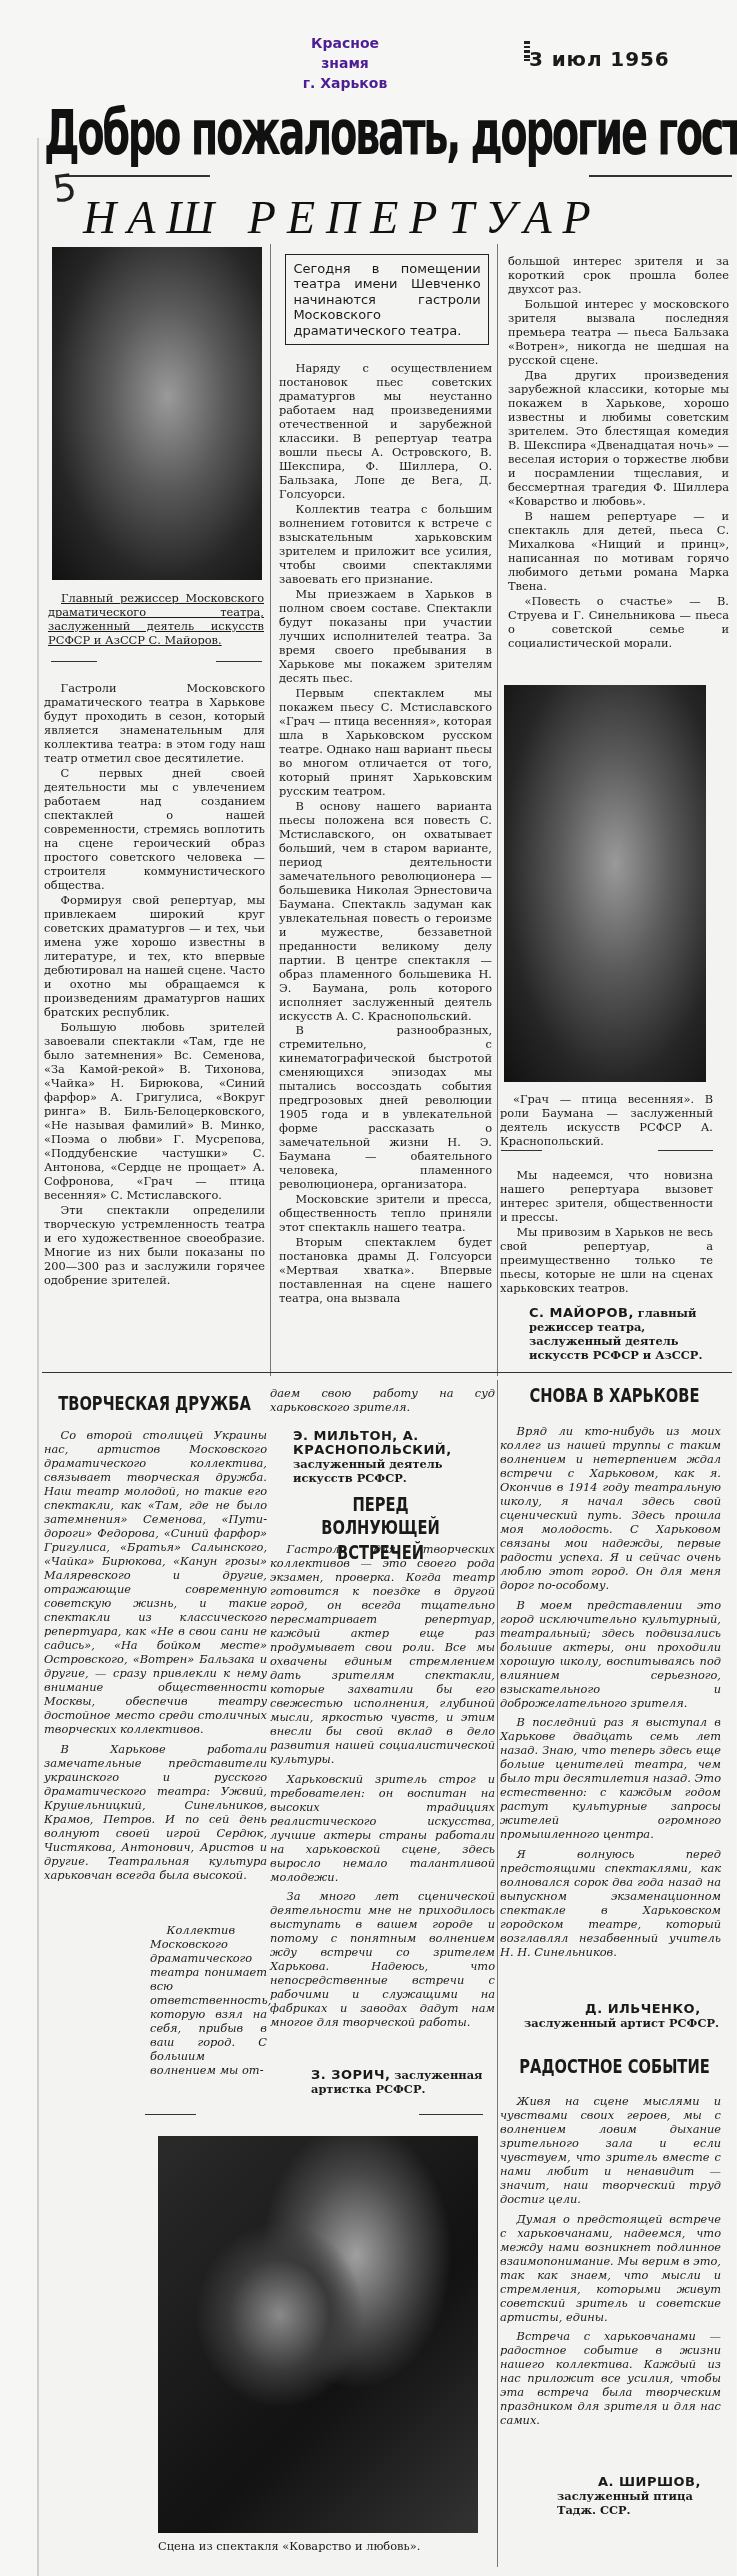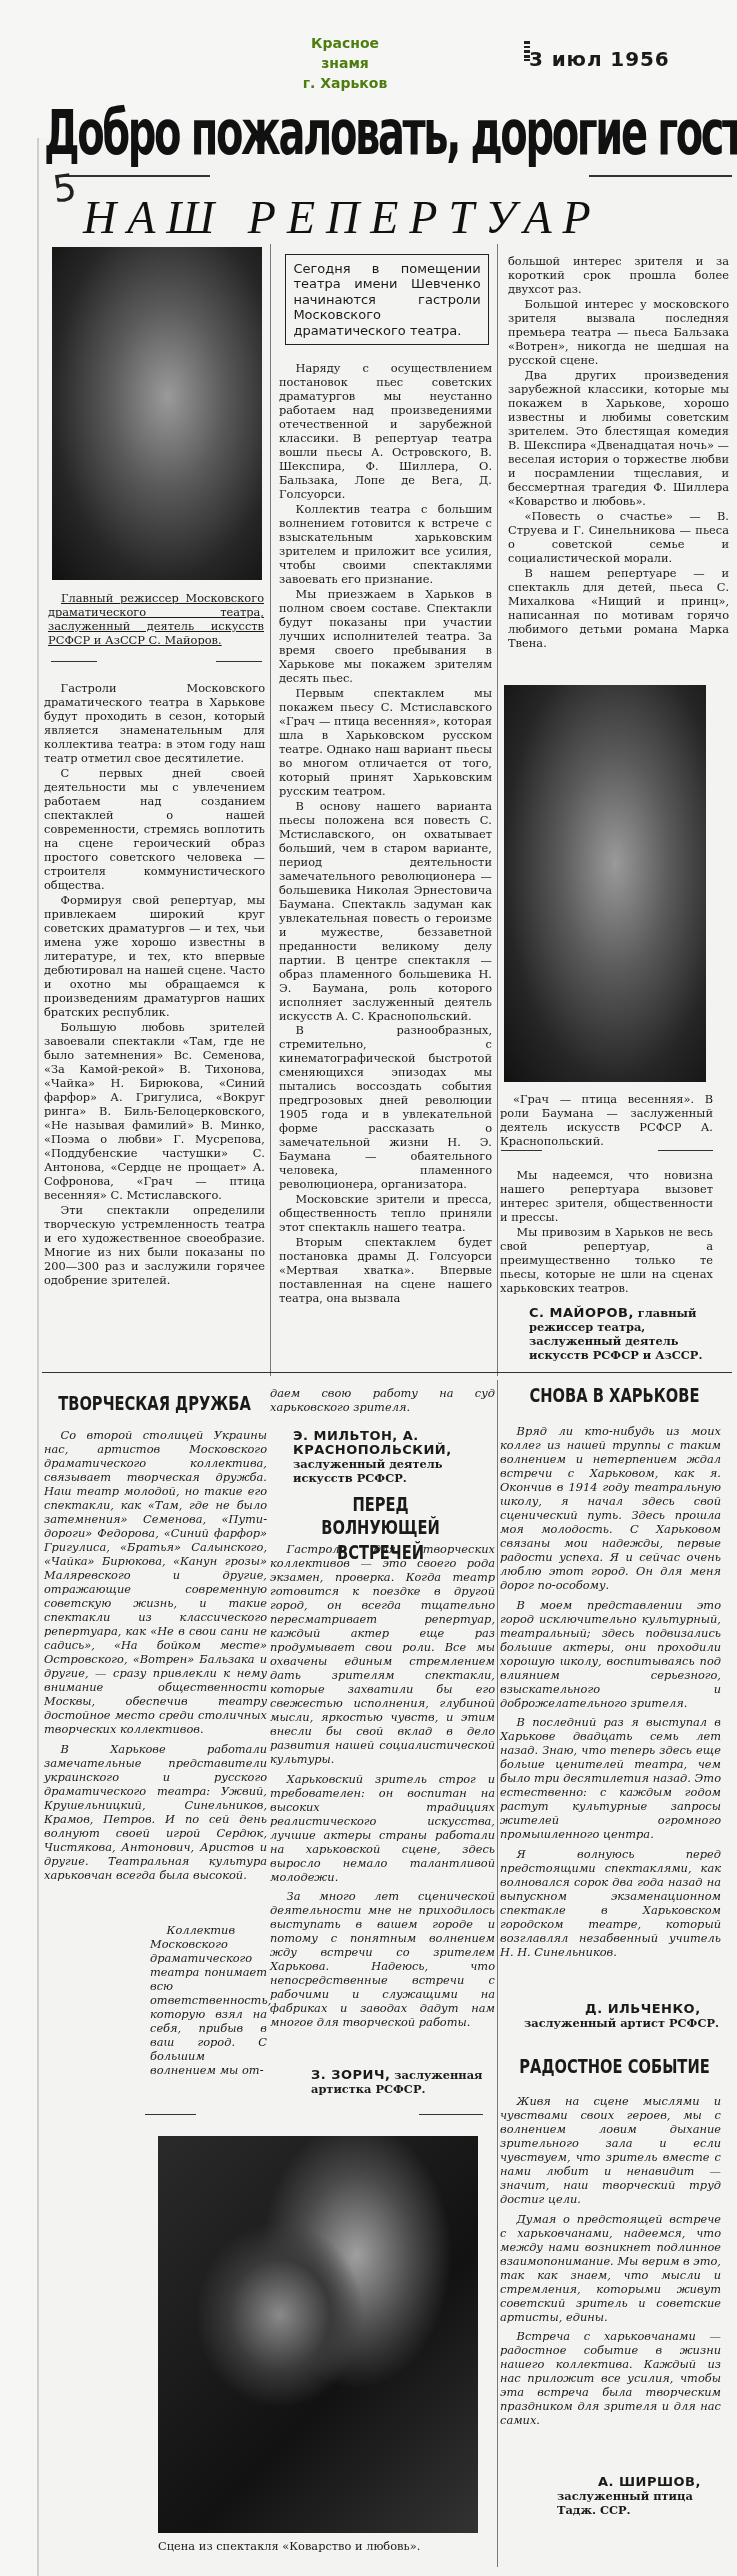--- a/index.html
+++ b/index.html
@@ -4,21 +4,21 @@
 <style>
   * { box-sizing: border-box; margin: 0; padding: 0; }
   html, body { width: 738px; height: 2576px; background: #f6f6f4; overflow: hidden; }
   body { position: relative; font-family: "DejaVu Serif", serif; color: #1a1a1a; }
   .clip {
     position: absolute; left: 37px; top: 138px; width: 699px; height: 2438px;
     background: #f3f3f1;
     border-left: 2.8px solid #cfcfcb;
   }
   .abs { position: absolute; }
-  .pubname { left: 285px; top: 33px; width: 120px; text-align: center; font-family: "DejaVu Sans", sans-serif; font-weight: bold; font-size: 14px; line-height: 20px; color: #4d7c0f; }
+  .pubname { left: 285px; top: 33px; width: 120px; text-align: center; font-family: "DejaVu Sans", sans-serif; font-weight: bold; font-size: 14px; line-height: 20px; color: #4c1d95; }
   .date { left: 529px; top: 39px; font-family: "DejaVu Sans", sans-serif; font-weight: bold; font-size: 20px; letter-spacing: 0.9px; margin-top: 8px; }
   .date-bar { left: 524px; top: 41px; width: 6.4px; height: 20px; background: repeating-linear-gradient(#222 0 2.8px, transparent 2.8px 4.6px); }
   .headline { left: 44px; top: 97px; width: 690px; font-family: "DejaVu Sans", sans-serif; font-weight: bold; font-size: 40px; letter-spacing: -2.4px; transform: scaleY(1.55); transform-origin: top left; white-space: nowrap; color: #111; }
   .rule { height: 1.8px; background: #333; }
   .repertoire { left: 83px; top: 191px; font-family: "Liberation Serif", serif; font-style: italic; font-size: 46px; letter-spacing: 11px; color: #111; }
   .handmark { left: 53px; top: 167px; font-family: "DejaVu Sans", sans-serif; font-size: 37px; color: #222; transform: rotate(-8deg); }
   .photo { background: radial-gradient(ellipse at 55% 45%, #9a9a9a 0%, #5a5a5a 35%, #262626 70%, #111 100%); }
   .photo-scene { background:
       radial-gradient(ellipse at 38% 45%, #8a8a8a 0%, #3a3a3a 18%, transparent 30%),
       radial-gradient(ellipse at 62% 30%, #a0a0a0 0%, #4a4a4a 20%, transparent 34%),
@@ -78,22 +78,22 @@
   <p>Московские зрители и пресса, общественность тепло приняли этот спектакль нашего театра.</p>
   <p>Вторым спектаклем будет постановка драмы Д. Голсуорси «Мертвая хватка». Впервые поставленная на сцене нашего театра, она вызвала</p>
 </div>
 
 <div class="abs vline" style="left:497px;top:244px;height:1132px;"></div>
 
 <div class="abs text" style="left:508px;top:254px;width:221px;">
   <p style="text-indent:0">большой интерес зрителя и за короткий срок прошла более двухсот раз.</p>
   <p>Большой интерес у московского зрителя вызвала последняя премьера театра — пьеса Бальзака «Вотрен», никогда не шедшая на русской сцене.</p>
   <p>Два других произведения зарубежной классики, которые мы покажем в Харькове, хорошо известны и любимы советским зрителем. Это блестящая комедия В. Шекспира «Двенадцатая ночь» — веселая история о торжестве любви и посрамлении тщеславия, и бессмертная трагедия Ф. Шиллера «Коварство и любовь».</p>
+  <p>В нашем репертуаре — и спектакль для детей, пьеса С. Михалкова «Нищий и принц», написанная по мотивам горячо любимого детьми романа Марка Твена.</p>
   <p>«Повесть о счастье» — В. Струева и Г. Синельникова — пьеса о советской семье и социалистической морали.</p>
-  <p>В нашем репертуаре — и спектакль для детей, пьеса С. Михалкова «Нищий и принц», написанная по мотивам горячо любимого детьми романа Марка Твена.</p>
 </div>
 <div class="abs photo" style="left:504px;top:685px;width:202px;height:397px;"></div>
 <div class="abs cap" style="left:500px;top:1092px;width:213px;text-indent:13px;">«Грач — птица весенняя». В роли Баумана — заслуженный деятель искусств РСФСР А. Краснопольский.</div>
 <div class="abs rule" style="left:501px;top:1150px;width:41px;height:0.9px;"></div>
 <div class="abs rule" style="left:658px;top:1150px;width:55px;height:0.9px;"></div>
 <div class="abs text" style="left:500px;top:1168px;width:213px;">
   <p>Мы надеемся, что новизна нашего репертуара вызовет интерес зрителя, общественности и прессы.</p>
   <p>Мы привозим в Харьков не весь свой репертуар, а преимущественно только те пьесы, которые не шли на сценах харьковских театров.</p>
 </div>
 <div class="abs sig" style="left:529px;top:1306px;width:184px;">

